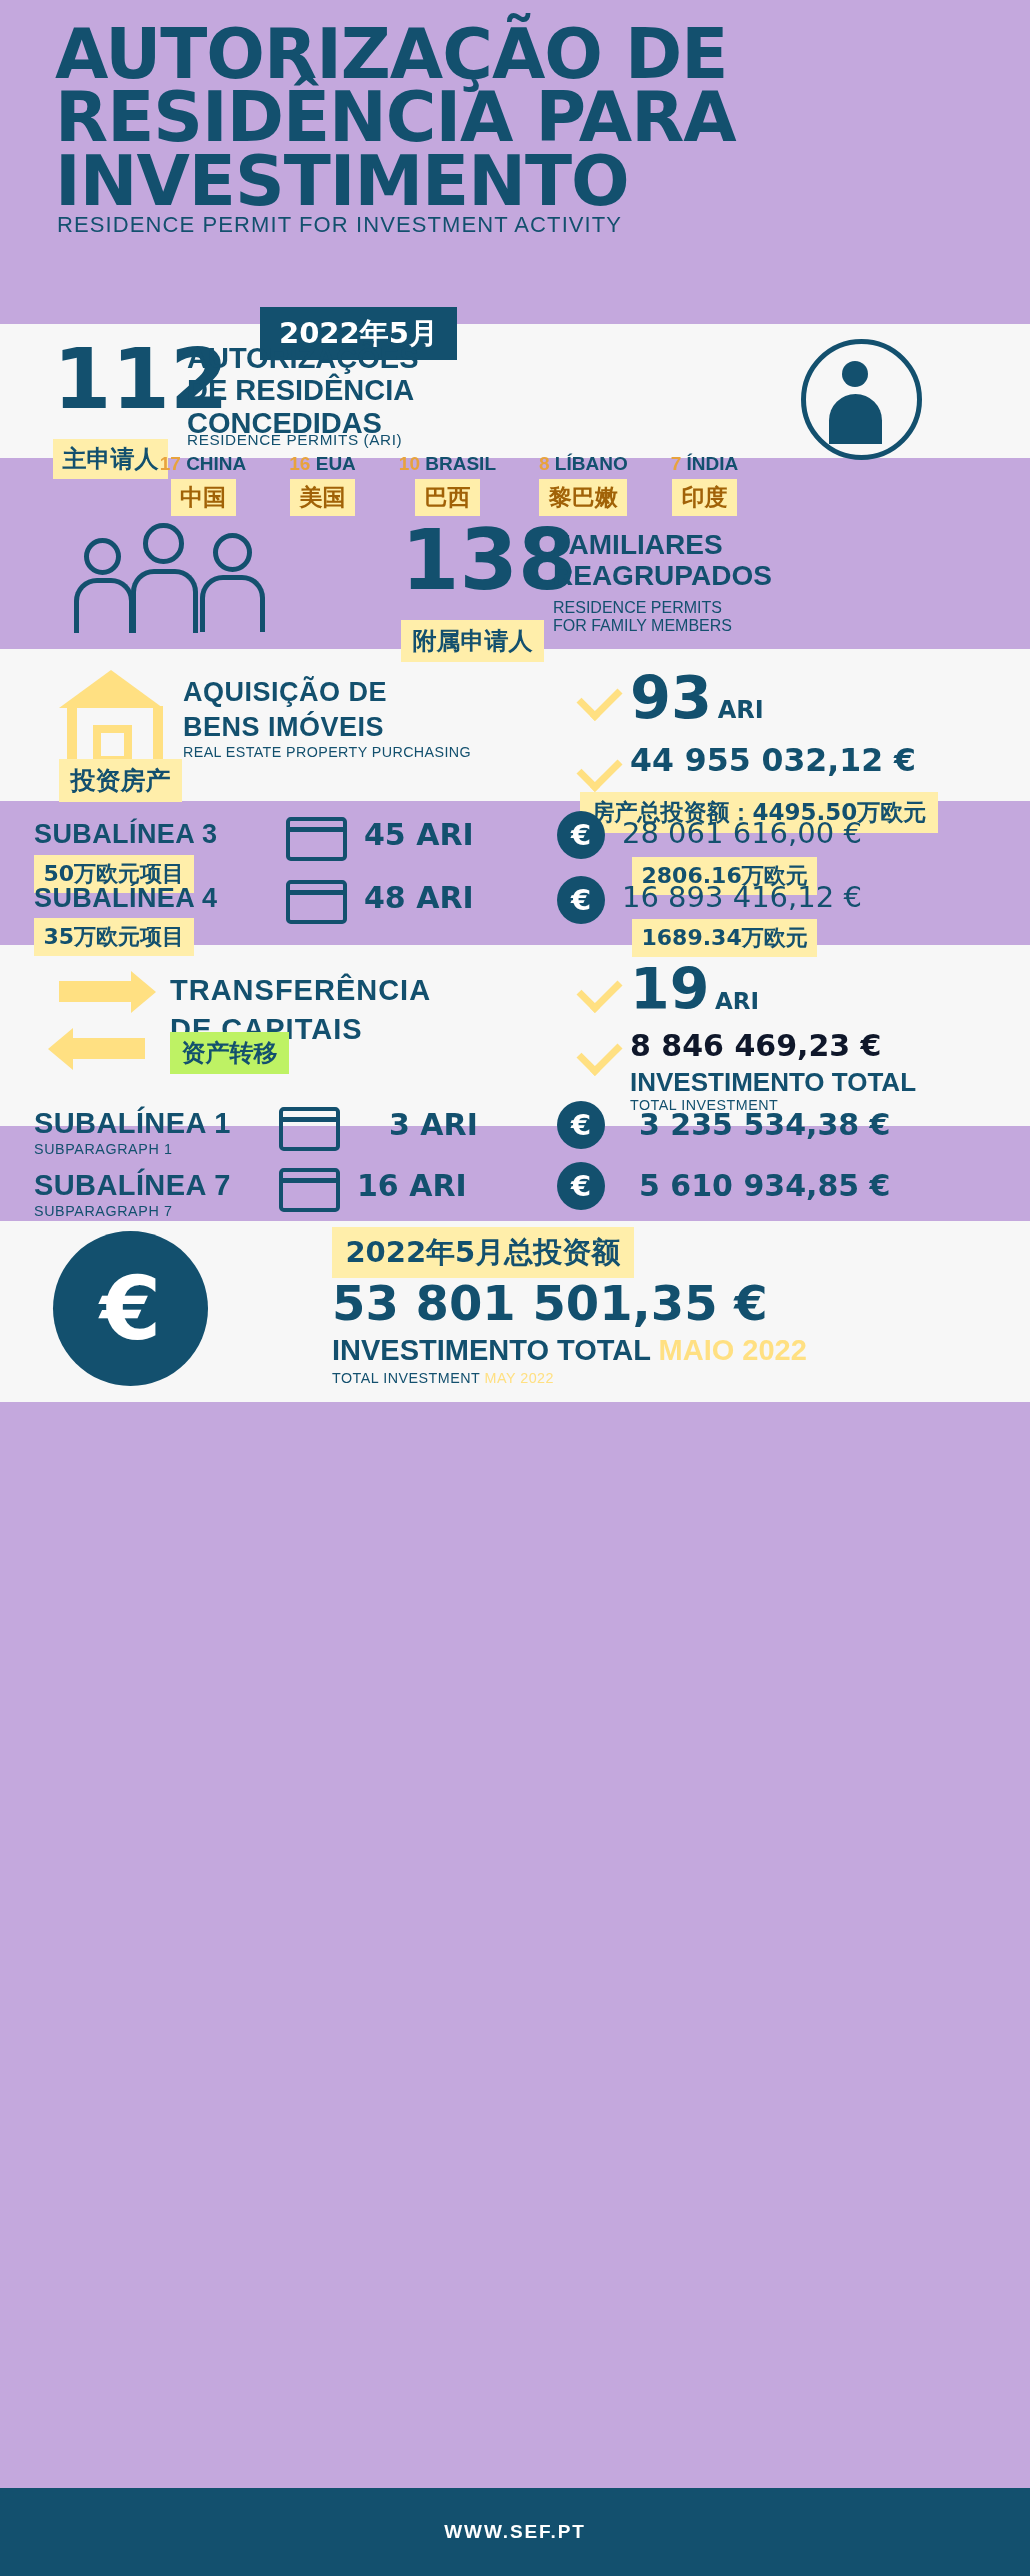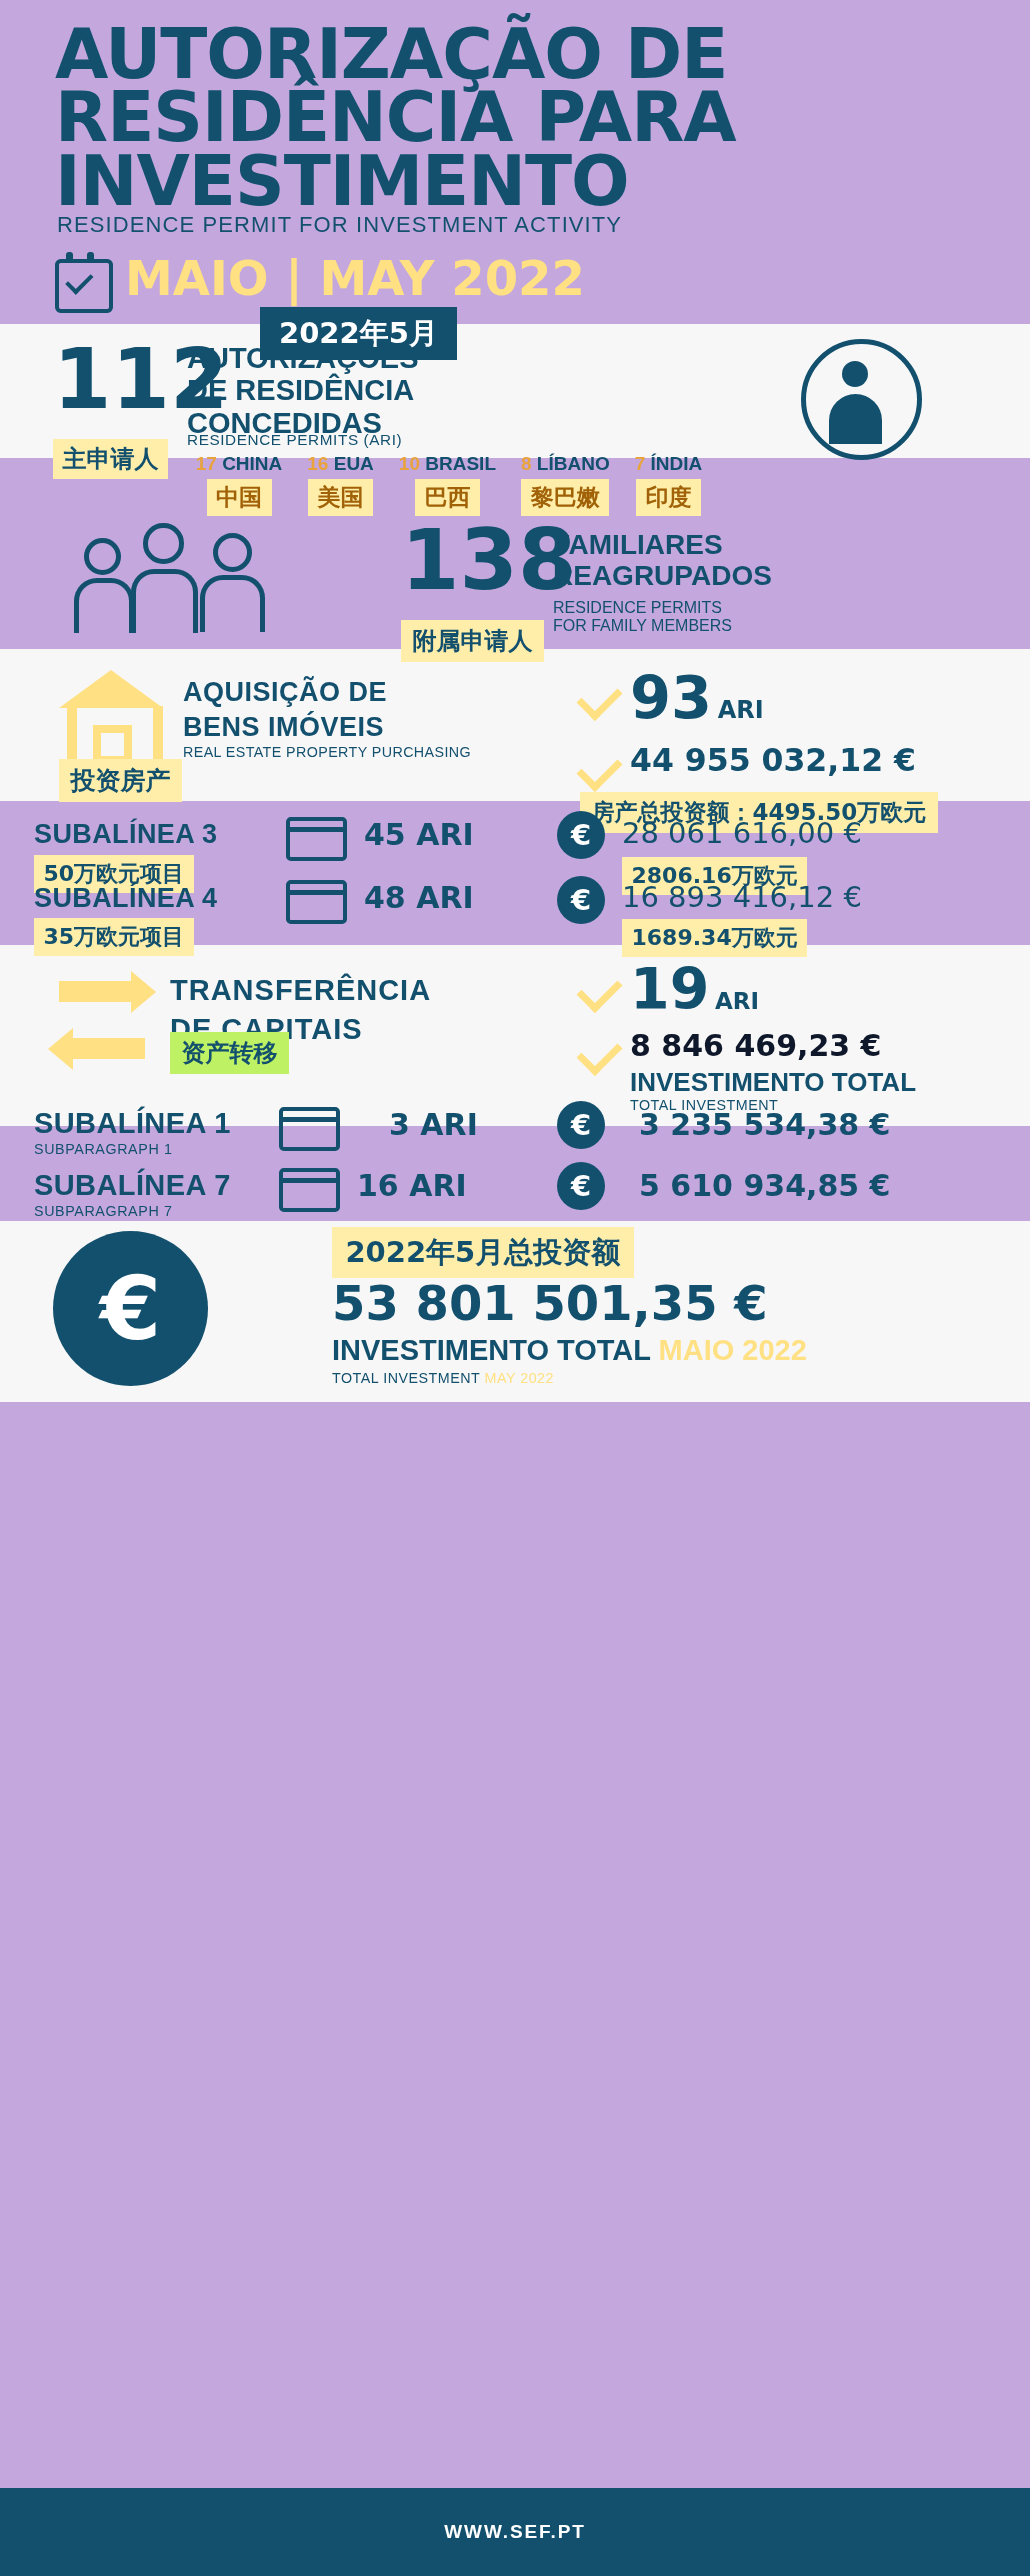--- a/index.html
+++ b/index.html
@@ -44,21 +44,21 @@
   .big-number{font-size:84px;font-weight:bold;color:#13506e;line-height:0.9;font-family:"DejaVu Sans",sans-serif;}
   .s1-num{position:absolute;left:53px;top:342px;}
   .s1-label{position:absolute;left:187px;top:342px;font-size:29px;font-weight:bold;line-height:1.12;color:#13506e;}
   .s1-sub{position:absolute;left:187px;top:431px;font-size:15.3px;letter-spacing:0.6px;color:#13506e;}
   .s1-cn{position:absolute;left:53px;top:439px;font-size:24px;background:#ffeeaa;color:#13506e;padding:3.8px 9.5px;font-weight:bold;font-family:"DejaVu Sans",sans-serif;}
   .person-icon{position:absolute;left:801px;top:339px;width:111px;height:111px;border:5.7px solid #13506e;border-radius:50%;}
   .person-icon .head{position:absolute;left:36px;top:17px;width:26px;height:26px;border-radius:50%;background:#13506e;}
   .person-icon .body2{position:absolute;left:23px;top:50px;width:53px;height:50px;border-radius:27px 27px 0 0;background:#13506e;}
 
   
-  .countries{position:absolute;left:0;top:453px;width:898px;display:flex;justify-content:center;gap:25px;}
+  .countries{position:absolute;left:0;top:453px;width:898px;display:flex;justify-content:center;gap:43px;}
   .ctry{text-align:center;}
   .ctry .line1{font-size:19px;font-weight:bold;color:#13506e;white-space:nowrap;}
   .ctry .line1 b{color:#e8a33d;}
   .ctry .cn{margin-top:3.8px;background:#ffeeaa;color:#a16207;font-size:23px;font-weight:bold;padding:2.9px 9.5px;display:inline-block;font-family:"DejaVu Sans",sans-serif;}
 
   
   .family-icons{position:absolute;left:74px;top:523px;width:248px;height:110px;}
   .fi{position:absolute;border:5.7px solid #13506e;}
   .fi.head{border-radius:50%;}
   .fi.torso{border-radius:23px 23px 0 0;border-bottom:none;}
@@ -79,21 +79,21 @@
   .s3-ari{position:absolute;left:630px;top:663px;font-size:59px;font-weight:bold;color:#13506e;font-family:"DejaVu Sans",sans-serif;}
   .s3-ari small{font-size:24px;margin-left:5.7px;}
   .s3-amt{position:absolute;left:630px;top:742px;font-size:31.5px;font-weight:bold;color:#13506e;font-family:"DejaVu Sans",sans-serif;}
   .s3-amtcn{position:absolute;left:580px;top:792px;font-size:23px;background:#ffeeaa;color:#13506e;padding:4.8px 11.4px;font-weight:bold;font-family:"DejaVu Sans",sans-serif;}
 
   
   .sl-name{position:absolute;font-size:27px;font-weight:bold;color:#13506e;letter-spacing:0.4px;}
   .sl-cn{position:absolute;font-size:22px;background:#ffeeaa;color:#13506e;padding:3.8px 9.5px;font-weight:bold;font-family:"DejaVu Sans",sans-serif;}
   .sl-ari{position:absolute;font-size:30px;font-weight:bold;color:#13506e;font-family:"DejaVu Sans",sans-serif;}
   .sl-amt{position:absolute;font-size:29px;font-weight:normal;color:#13506e;font-family:"DejaVu Sans",sans-serif;}
-  .sl-amtcn{position:absolute;font-size:22px;background:#ffeeaa;color:#13506e;padding:3.8px 9.5px;font-weight:bold;font-family:"DejaVu Sans",sans-serif;}
+  .sl-amtcn{position:absolute;font-size:22px;background:#ffeeaa;color:#13506e;padding:3.8px 9.5px;font-weight:bold;font-family:"DejaVu Sans",sans-serif;margin-left:10px;}
   .card-icon{position:absolute;width:53px;height:36px;border:4.8px solid #13506e;border-radius:4.8px;}
   .card-icon:after{content:"";position:absolute;left:0;top:5.7px;width:100%;height:5.7px;background:#13506e;}
   .euro-circle{position:absolute;width:48px;height:48px;border-radius:50%;background:#13506e;color:#fff;font-size:29px;font-weight:bold;display:flex;align-items:center;justify-content:center;font-family:"DejaVu Sans",sans-serif;}
 
   
   .arrow{position:absolute;width:78px;height:21px;background:#ffe082;}
   .arrow.r:after{content:"";position:absolute;right:-19px;top:-10.5px;width:0;height:0;border-top:21px solid transparent;border-bottom:21px solid transparent;border-left:25px solid #ffe082;}
   .arrow.l:after{content:"";position:absolute;left:-19px;top:-10.5px;width:0;height:0;border-top:21px solid transparent;border-bottom:21px solid transparent;border-right:25px solid #ffe082;}
   .s5-label{position:absolute;left:170px;top:971px;font-size:29px;font-weight:bold;line-height:1.35;letter-spacing:1px;color:#13506e;}
   .s5-cn{position:absolute;left:170px;top:1032px;font-size:24px;background:#bef264;color:#13506e;padding:4.8px 11.4px;font-weight:bold;font-family:"DejaVu Sans",sans-serif;}
@@ -137,29 +137,20 @@
   <div class="band white" style="top:1221px;height:181px;"></div>
   <div class="band purple" style="top:1402px;height:1174px;"></div>
 
   <div class="title">
     <div>AUTORIZAÇÃO DE</div>
     <div>RESIDÊNCIA PARA</div>
     <div>INVESTIMENTO</div>
   </div>
   <div class="subtitle">RESIDENCE PERMIT FOR INVESTMENT ACTIVITY</div>
 
-  <div class="monthrow">
-    <div class="cal-icon">
-      <div class="ring1"></div>
-        <div class="ring2"></div>
-      <div class="body"></div>
-        <div class="check"></div>
-    </div>
-    <div class="month">MAIO | MAY 2022</div>
-  </div>
   <div class="cn-month">2022年5月</div>
 
   <div class="big-number s1-num">112</div>
   <div class="s1-label">
     <div>AUTORIZAÇÕES</div>
     <div>DE RESIDÊNCIA</div>
     <div>CONCEDIDAS</div>
   </div>
   <div class="s1-sub">RESIDENCE PERMITS  (ARI)</div>
   <div class="s1-cn">主申请人</div>

